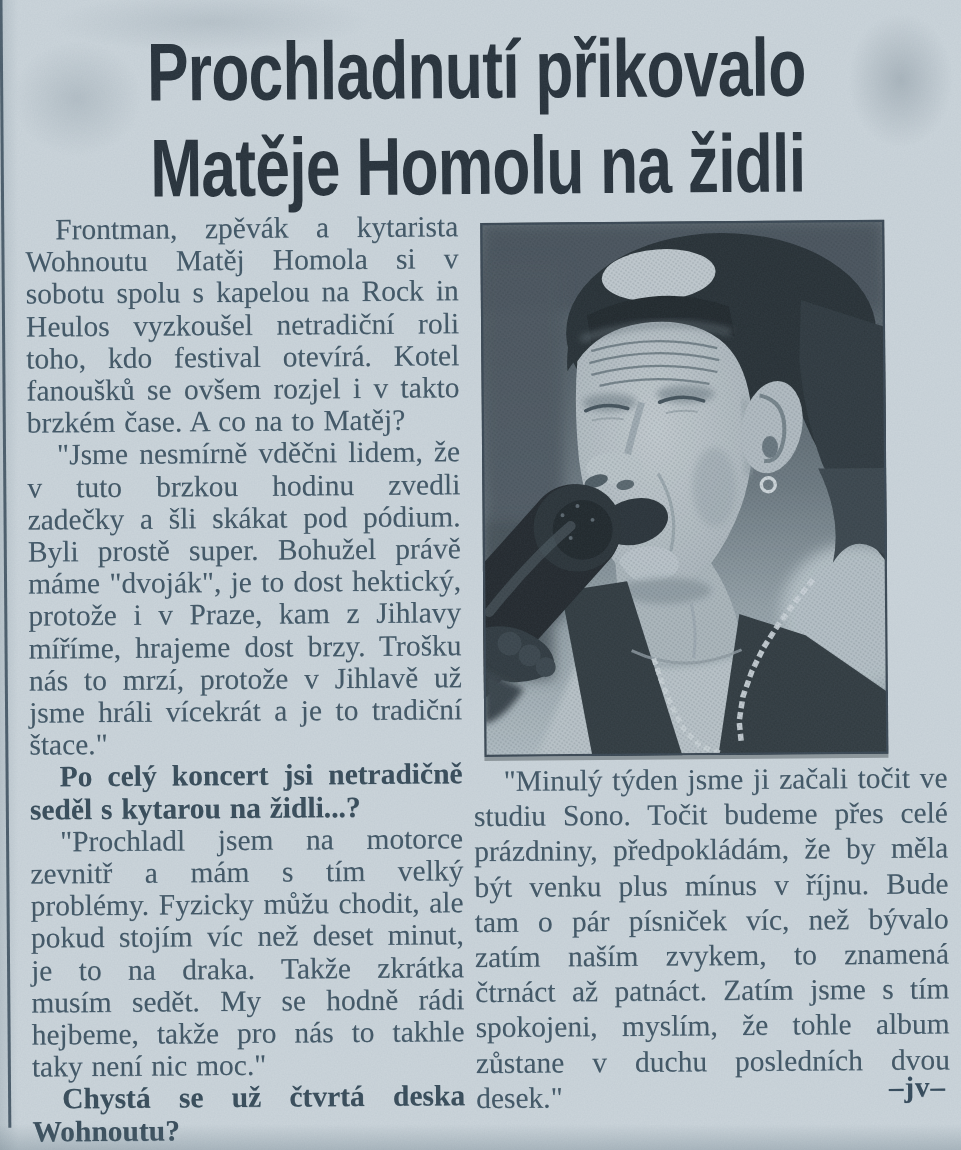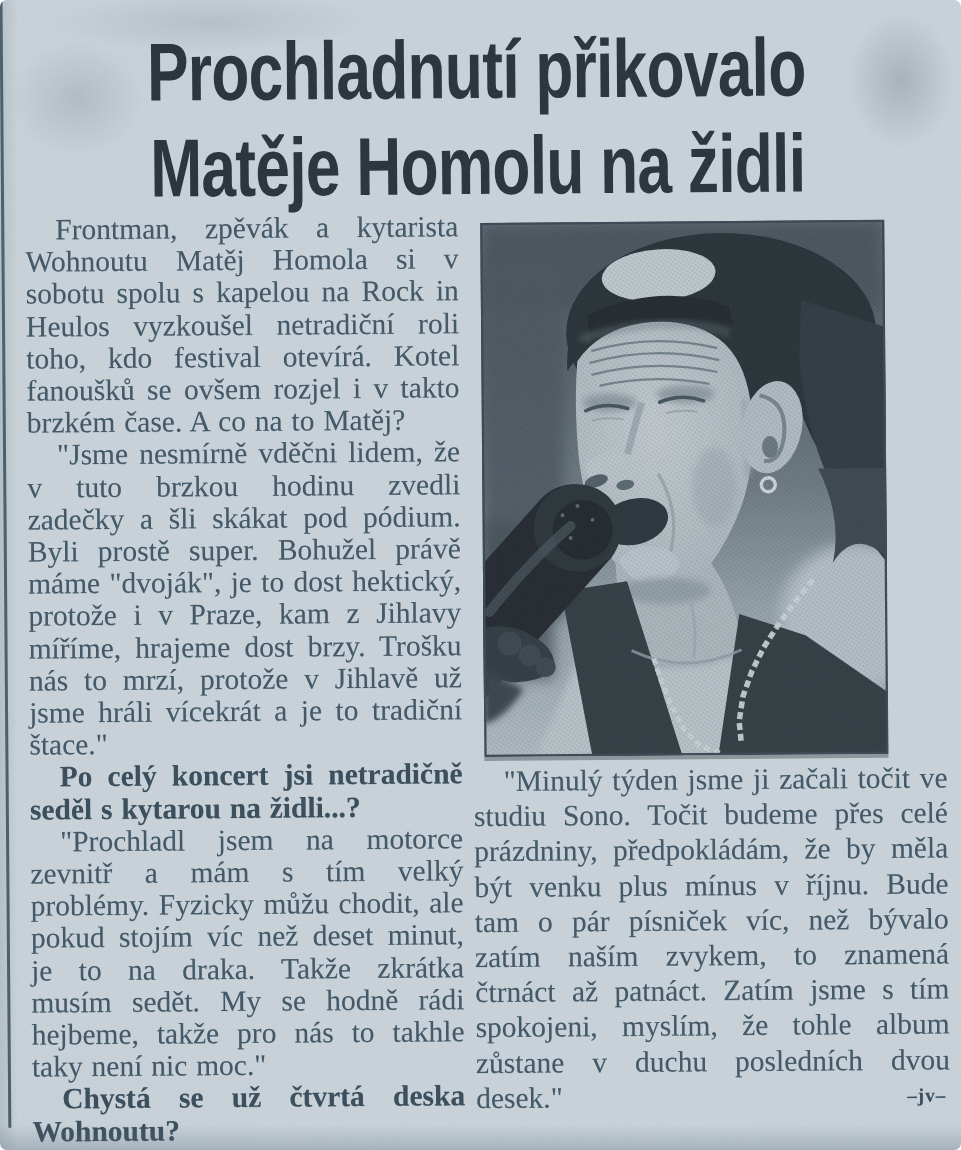--- a/index.html
+++ b/index.html
@@ -2,21 +2,20 @@
 <html><head>
 <meta charset="utf-8">
 <style>
   html,body{margin:0;padding:0;}
   .page{
     position:relative;
     width:961px;height:1150px;
     background:#ccd5db;
     overflow:hidden;
     font-family:"Liberation Serif", serif;
-    border-radius:7px;
   }
   .tilt{
     position:absolute;inset:0;
     transform:rotate(-0.45deg);
     transform-origin:50% 50%;
   }
   .vrule{
     position:absolute;left:4px;top:-8px;width:3px;height:1132px;
     background:rgba(44,62,78,0.82);
   }
@@ -38,22 +37,22 @@
     color:#415665;
     font-size:29.5px;
     text-align:justify;
     text-shadow:0.2px 0.3px 0.6px rgba(55,76,92,0.35);
   }
   .col p{margin:0;text-indent:30px;word-spacing:1.5px;}
   .col-left{left:28px;top:210px;width:433px;line-height:32.2px;}
   .col-right{left:472px;top:764px;width:474px;line-height:35.2px;}
   .q{font-weight:bold;color:#374b59;}
   .byline{
-    position:absolute;right:4px;bottom:0;
-    font-weight:bold;font-size:19px;color:#34495a;
+    position:absolute;right:4px;bottom:8px;
+    font-weight:bold;font-size:29px;color:#34495a;
     letter-spacing:1px;
   }
   .photo-frame{
     position:absolute;left:483px;top:223px;width:404px;height:538px;
     box-sizing:border-box;
     background:#8d969b;
   }
   .photo-frame svg{display:block;}
   .smudge{position:absolute;pointer-events:none;}
   .sm1{left:16px;top:38px;width:130px;height:115px;

